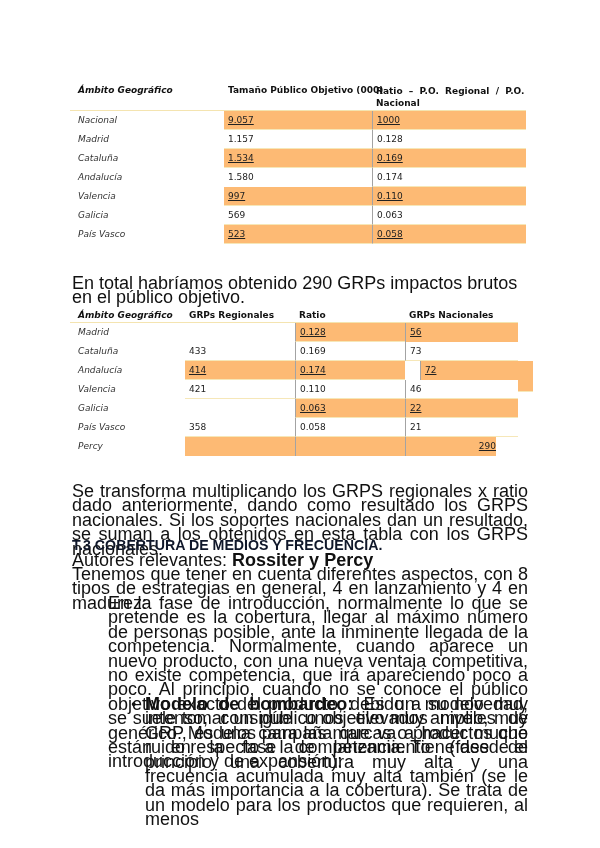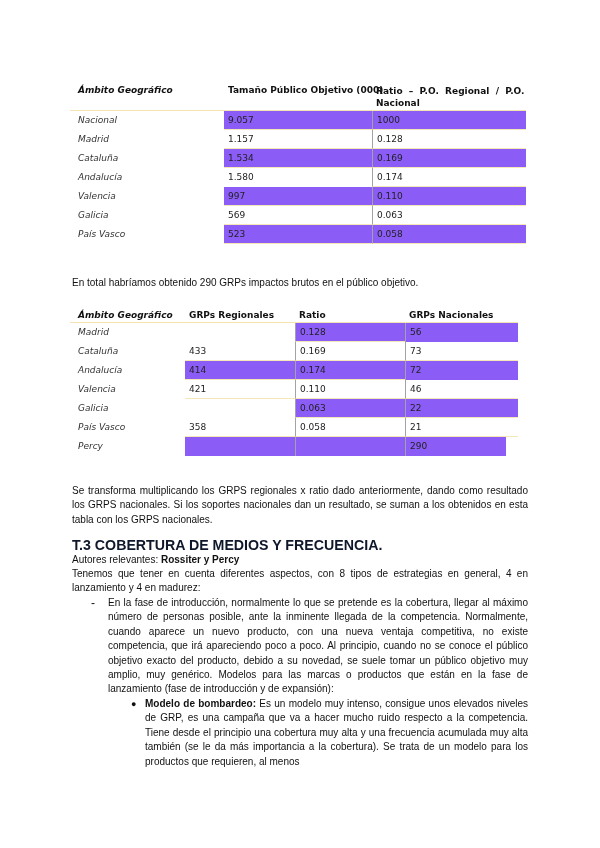--- a/index.html
+++ b/index.html
@@ -5,28 +5,28 @@
   html, body { margin: 0; padding: 0; background: #ffffff; }
   body { width: 600px; height: 848px; position: relative; overflow: hidden; color: #000; }
   .page { position: absolute; left: 0; top: 0; width: 600px; height: 848px; }
 
   
   .tbl { position: absolute; font-family: "DejaVu Sans", sans-serif; font-size: 9px; color: #222; }
   .tbl .row { position: absolute; left: 0; }
   .tbl .cell { position: absolute; top: 0; box-sizing: border-box; padding-left: 4px; white-space: nowrap; }
   .tbl .hdr { font-weight: bold; color: #111; }
   .tbl .lbl { font-style: italic; color: #333; padding-left: 6px; }
-  .tbl .hl { background: #8b5cf6; }
+  .tbl .hl { background: #fdba74; text-decoration: underline; }
   .tbl .wh { background: #ffffff; }
   .tbl .bb { border-bottom: 1px solid #f6e7b8; }
   .tbl .bl { border-left: 1px solid #a3a3a3; }
   .tbl .hdrline { position: absolute; height: 1px; background: #f4e4b0; }
 
   
-  .txt { position: absolute; font-family: "Liberation Sans", sans-serif; font-size: 10px; line-height: 14.4px; color: #111; }
+  .txt { position: absolute; font-family: "Liberation Sans", sans-serif; font-size: 18px; line-height: 14.4px; color: #111; }
   .just { text-align: justify; }
   .h3 { position: absolute; font-family: "Liberation Sans", sans-serif; font-weight: bold; font-size: 14.2px; color: #0f172a; }
   .b { font-weight: bold; }
   .mark { position: absolute; font-family: "Liberation Sans", sans-serif; font-size: 12px; color: #111; }
 </style>
 </head>
 <body>
 
 <div class="page">
 
@@ -97,21 +97,21 @@
     <div class="row" style="top:34px; width:446px; height:19px; line-height:19px;">
       <div class="cell lbl" style="left:0; width:113px;">Cataluña</div>
       <div class="cell wh bb" style="left:113px; width:110px; height:19px;">433</div>
       <div class="cell wh bb bl" style="left:223px; width:110px; height:19px;">0.169</div>
       <div class="cell wh bb bl" style="left:333px; width:113px; height:19px;">73</div>
     </div>
     <div class="row" style="top:53px; width:446px; height:19px; line-height:19px;">
       <div class="cell lbl" style="left:0; width:113px;">Andalucía</div>
       <div class="cell hl bb" style="left:113px; width:110px; height:19px;">414</div>
       <div class="cell hl bb bl" style="left:223px; width:110px; height:19px;">0.174</div>
-      <div class="cell hl bb bl" style="left:333px; width:113px; height:31px;">72</div>
+      <div class="cell hl bb bl" style="left:348px; width:113px; height:31px;">72</div>
     </div>
     <div class="row" style="top:72px; width:446px; height:19px; line-height:19px;">
       <div class="cell lbl" style="left:0; width:113px;">Valencia</div>
       <div class="cell wh bb" style="left:113px; width:110px; height:19px;">421</div>
       <div class="cell wh bb bl" style="left:223px; width:110px; height:19px;">0.110</div>
       <div class="cell wh bb bl" style="left:333px; width:113px; height:19px;">46</div>
     </div>
     <div class="row" style="top:91px; width:446px; height:19px; line-height:19px;">
       <div class="cell lbl" style="left:0; width:113px;">Galicia</div>
       <div class="cell hl bb bl" style="left:223px; width:110px; height:19px;">0.063</div>
@@ -120,21 +120,21 @@
     <div class="row" style="top:110px; width:446px; height:19px; line-height:19px;">
       <div class="cell lbl" style="left:0; width:113px;">País Vasco</div>
       <div class="cell wh bb" style="left:113px; width:110px; height:19px;">358</div>
       <div class="cell wh bb bl" style="left:223px; width:110px; height:19px;">0.058</div>
       <div class="cell wh bb bl" style="left:333px; width:113px; height:19px;">21</div>
     </div>
     <div class="row" style="top:129px; width:446px; height:19px; line-height:19px;">
       <div class="cell lbl" style="left:0; width:113px;">Percy</div>
       <div class="cell hl" style="left:113px; width:110px; height:19px;"></div>
       <div class="cell hl bl" style="left:223px; width:110px; height:19px;"></div>
-      <div class="cell hl bl" style="left:333px; width:101px; height:19px;">290</div>
+      <div class="cell hl bl" style="left:333px; width:91px; height:19px;text-align:right;">290</div>
     </div>
   </div>
 
   <div class="txt just" style="left:72px; top:484px; width:456px;">Se transforma multiplicando los GRPS regionales x ratio dado anteriormente, dando como resultado los GRPS nacionales. Si los soportes nacionales dan un resultado, se suman a los obtenidos en esta tabla con los GRPS nacionales.</div>
 
   <div class="h3" style="left:72px; top:537px;">T.3 COBERTURA DE MEDIOS Y FRECUENCIA.</div>
 
   <div class="txt" style="left:72px; top:553px; width:460px;">
     <span>Autores relevantes: </span><span class="b">Rossiter y Percy</span>
   </div>

